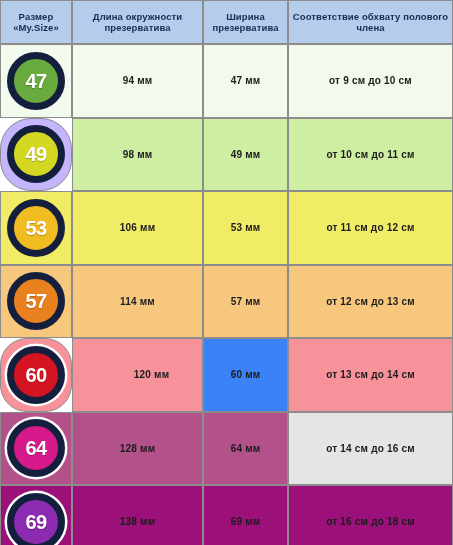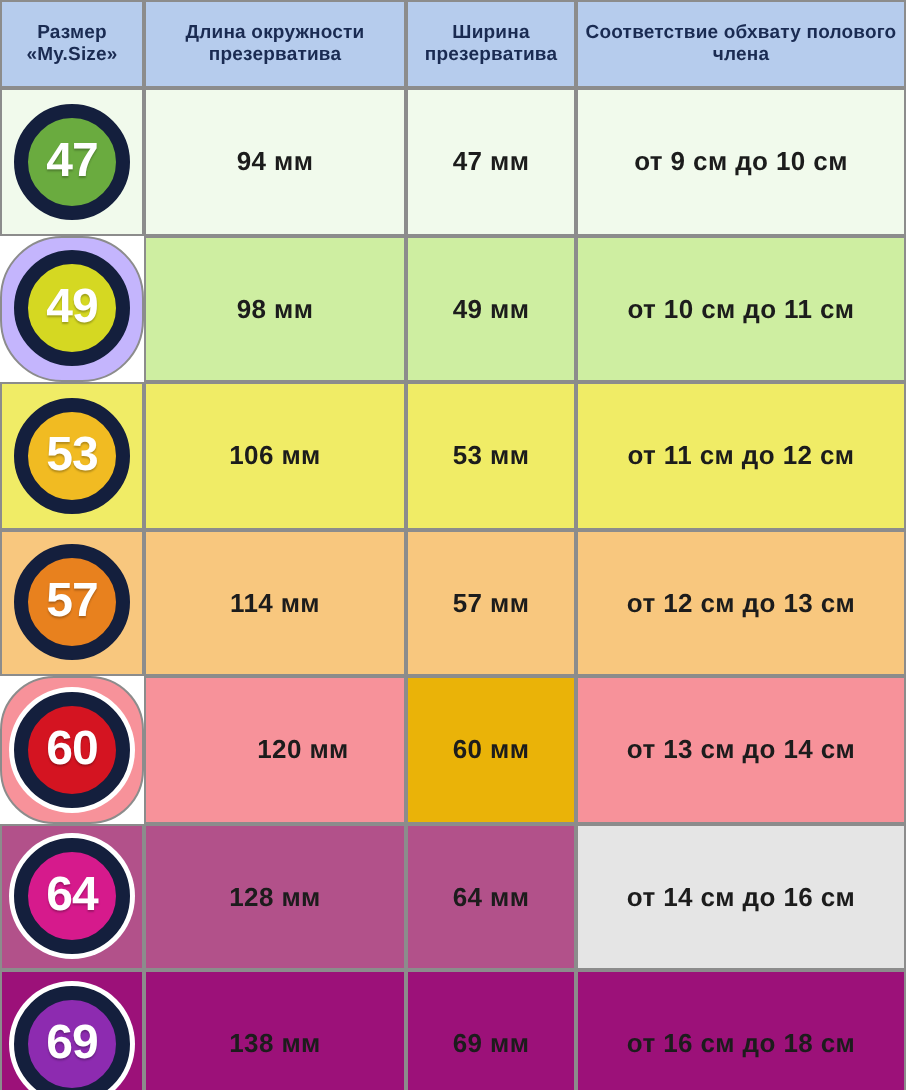--- a/index.html
+++ b/index.html
@@ -47,42 +47,42 @@
     height: 44px;
     padding: 2px 3px;
     letter-spacing: 0.1px;
     border: 1px solid #6f84a8;
   }
 
   
   tbody tr { height: 73.5px; }
 
   td.cell {
-    font-size: 13px;
+    font-size: 10px;
     font-weight: bold;
     color: #1c1c1c;
     letter-spacing: 0.2px;
   }
 
   td.badge-cell {
     position: relative;
   }
 
   .badge {
     width: 58px;
     height: 58px;
     margin: 0 auto;
     border-radius: 50%;
     display: flex;
     align-items: center;
     justify-content: center;
     box-sizing: border-box;
     border: 7px solid #141f3d;
     color: #ffffff;
-    font-size: 24px;
+    font-size: 20px;
     font-weight: bold;
     line-height: 1;
     letter-spacing: -0.5px;
     text-shadow: 0 1px 1px rgba(0,0,0,0.25);
   }
 
   
   .badge.halo {
     box-shadow: 0 0 0 2.5px #ffffff;
   }
@@ -138,21 +138,21 @@
         </td>
         <td class="cell" style="background: rgb(248, 199, 126);">114 мм</td>
         <td class="cell" style="background: rgb(248, 199, 126);">57 мм</td>
         <td class="cell" style="background: rgb(248, 199, 126);">от 12 см до 13 см</td>
       </tr>
       <tr>
         <td class="badge-cell" style="background: rgb(247, 146, 154); border-radius: 27px;">
           <div class="badge halo" style="background: rgb(212, 20, 33); border-color: rgb(20, 31, 61);">60</div>
         </td>
         <td class="cell" style="background: rgb(247, 146, 154); padding-left: 28px;">120 мм</td>
-        <td class="cell" style="background: #eab308;">60 мм</td>
+        <td class="cell" style="background: #3b82f6;">60 мм</td>
         <td class="cell" style="background: rgb(247, 146, 154);">от 13 см до 14 см</td>
       </tr>
       <tr>
         <td class="badge-cell" style="background: rgb(178, 81, 138);">
           <div class="badge halo" style="background: rgb(214, 26, 140); border-color: rgb(20, 31, 61);">64</div>
         </td>
         <td class="cell" style="background: rgb(178, 81, 138);">128 мм</td>
         <td class="cell" style="background: rgb(178, 81, 138);">64 мм</td>
         <td class="cell" style="background: #e5e5e5;">от 14 см до 16 см</td>
       </tr>

